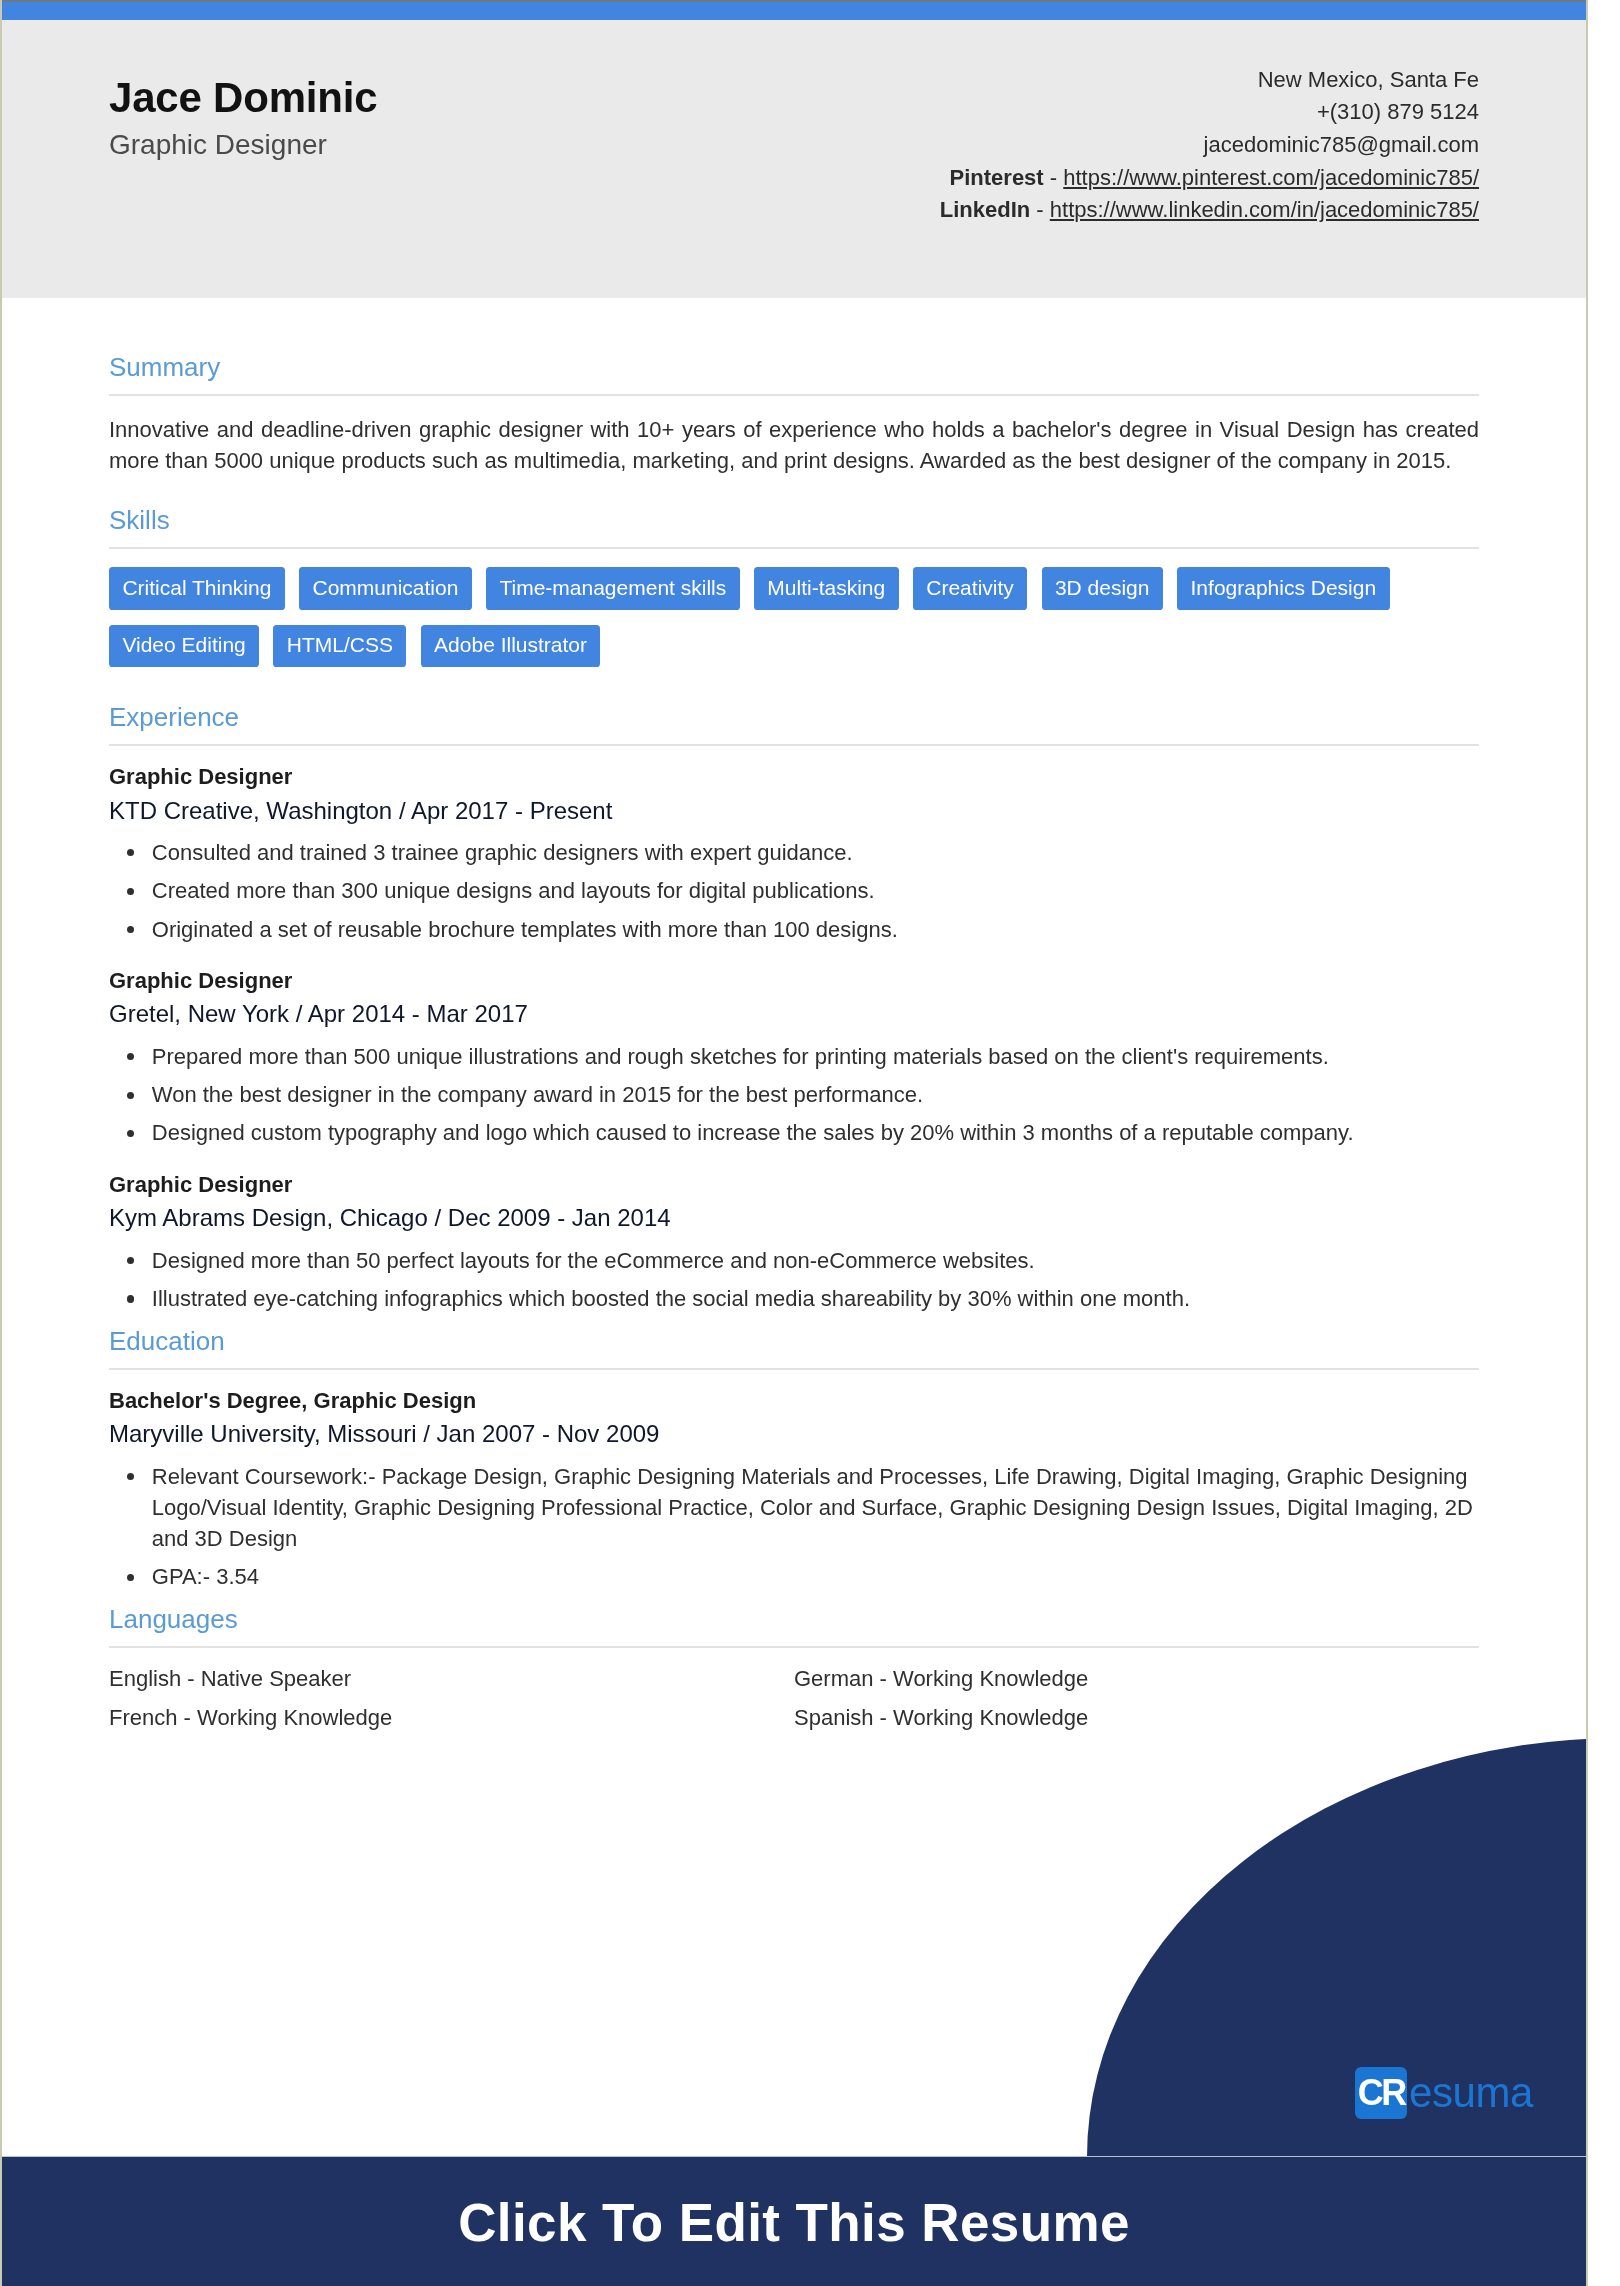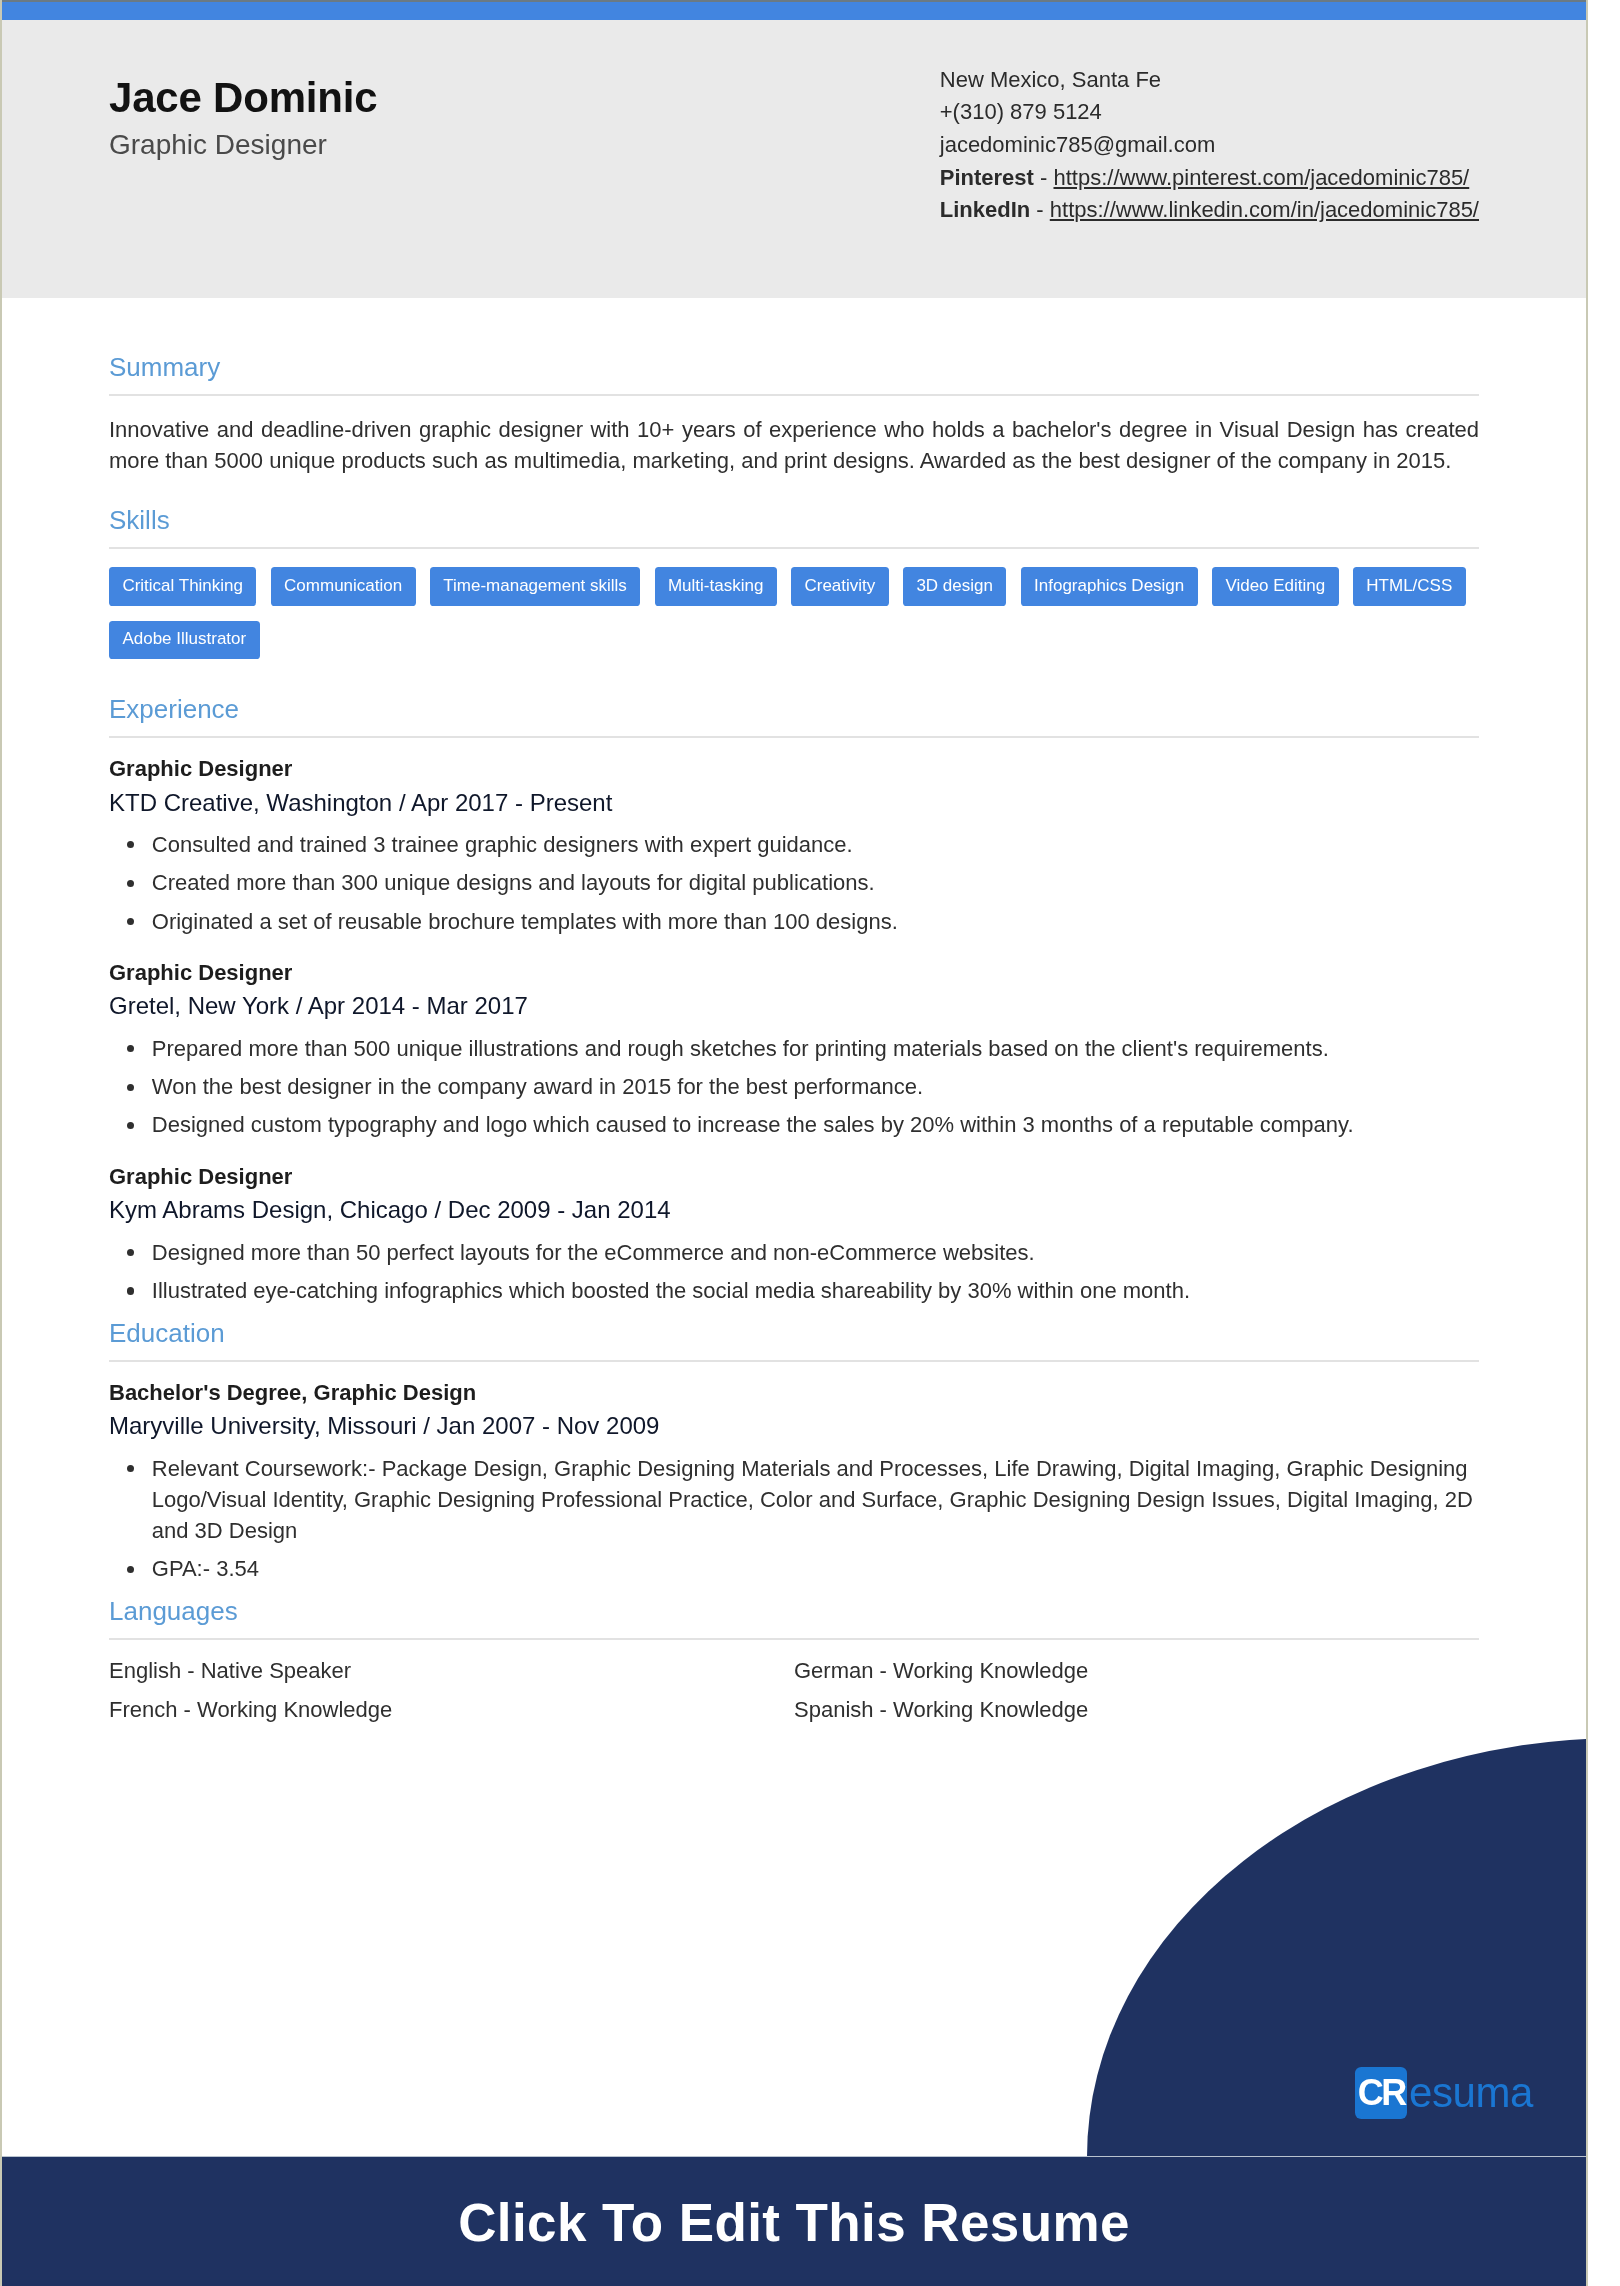--- a/index.html
+++ b/index.html
@@ -52,21 +52,21 @@
     margin: 0 0 9px 0;
   }
   .job-title {
     font-size: 28px;
     color: #4a4a4a;
     font-weight: normal;
     line-height: 1.1;
     margin: 0;
   }
   .contact-block {
-    text-align: left;
+    text-align: right;
     padding-top: 5.3px;
     margin-left: 24px;
   }
   .contact-line {
     font-size: 22px;
     color: #2b2b2b;
     line-height: 1.48;
     white-space: nowrap;
   }
   .contact-line .net-label { font-weight: bold; }
@@ -106,21 +106,21 @@
   
   .skills-wrap {
     display: flex;
     flex-wrap: wrap;
     gap: 15px 14.3px;
     margin-bottom: 36px;
   }
   .skill-tag {
     background: #4285e0;
     color: #ffffff;
-    font-size: 17px;
+    font-size: 21px;
     line-height: 1;
     padding: 9.8px 13.4px 11.6px 13.4px;
     border-radius: 3.6px;
     white-space: nowrap;
   }
 
   
   .entry { margin-bottom: 23px; }
   .entry:last-child { margin-bottom: 12.5px; }
   .entry-role {

